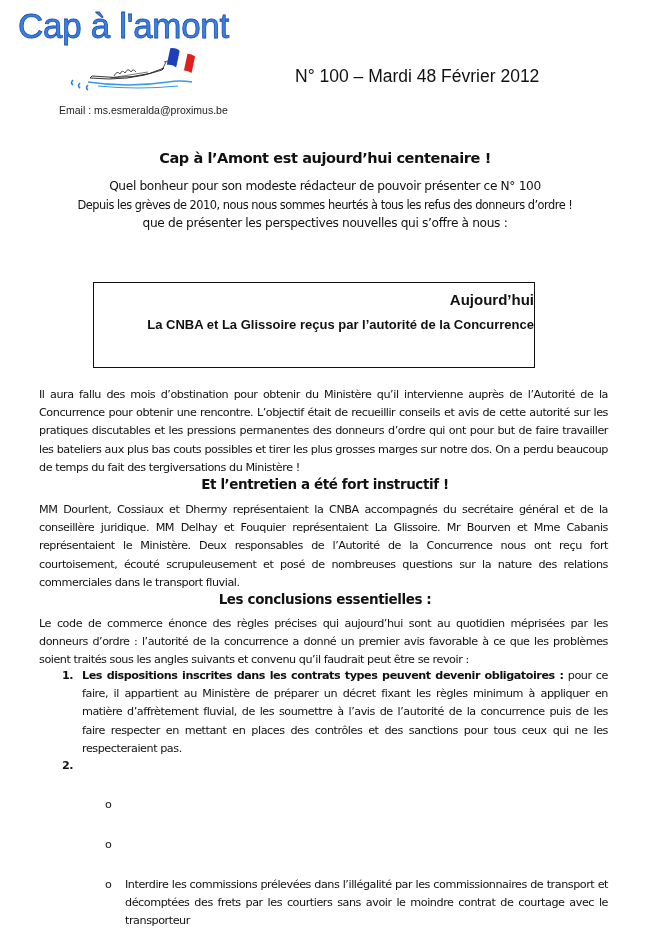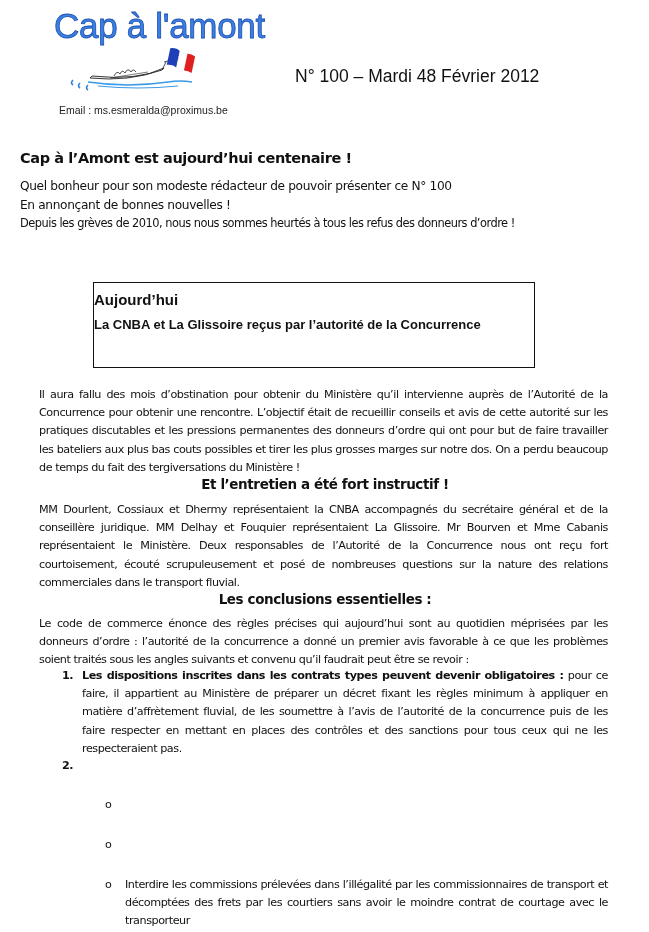--- a/index.html
+++ b/index.html
@@ -3,44 +3,43 @@
 <meta charset="utf-8">
 <style>
   html, body { margin:0; padding:0; background:#ffffff; }
   body { width:649px; height:932px; position:relative; overflow:hidden; color:#111; }
 
   .logo-title {
     position:absolute; left:18px; top:6px;
     font-family: "Liberation Sans", sans-serif;
     font-size:35px; line-height:40px; letter-spacing:-0.3px;
     color:#3a7fe3;
-    margin-left:36px;
     -webkit-text-stroke:0.8px #1f4fae;
   }
   .logo-boat { position:absolute; left:68px; top:48px; width:130px; height:46px; }
   .email {
     position:absolute; left:59px; top:104px;
     font-family: "Liberation Sans", sans-serif; font-size:10.5px; color:#222;
   }
   .issue {
     position:absolute; left:295px; top:66px;
     font-family: "Liberation Sans", sans-serif; font-size:17.5px; color:#111;
   }
 
-  .center-block { position:absolute; left:20px; width:610px; }
+  .center-block { position:absolute; left:20px; width:610px; text-align:center; }
   .headline {
     top:150px; font-family:"DejaVu Sans", sans-serif; font-weight:bold;
     font-size:14.5px; letter-spacing:-0.4px;
   }
   .intro { top:177px; font-family:"DejaVu Sans", sans-serif; font-size:12.2px; line-height:18.5px; letter-spacing:-0.35px; }
   .intro .tight { font-size:11.4px; letter-spacing:-0.5px; }
 
   .box {
     position:absolute; left:93px; top:282px; width:440px; height:84px;
-    border:1px solid #111; text-align:left;
+    border:1px solid #111; text-align:right;
     font-family: "Liberation Sans", sans-serif; font-weight:bold; color:#111;
   }
   .box .b1 { font-size:15px; margin-top:6px; line-height:22px; }
   .box .b2 { font-size:12.5px; margin-top:4px; line-height:18px; }
   .box .b3 { font-size:13px; margin-top:5px; line-height:18px; }
 
   .para {
     position:absolute; left:39px; width:569px;
     font-family:"DejaVu Sans", sans-serif; font-size:11.2px; line-height:18.2px;
     text-align:justify; letter-spacing:-0.45px; color:#111;
@@ -82,22 +81,22 @@
   <path d="M30 38 Q70 42 110 38" stroke="#3a9ae8" stroke-width="1" fill="none"></path>
   <path d="M5 32 q-3 3 0 5 M12 35 q-3 3 0 5 M20 37 q-3 3 0 5" stroke="#2a7fe0" stroke-width="1.6" fill="none"></path>
 </svg>
 
 <div class="email">Email : ms.esmeralda@proximus.be</div>
 <div class="issue">N° 100 – Mardi 48 Février 2012</div>
 
 <div class="center-block headline">Cap à l’Amont est aujourd’hui centenaire !</div>
 <div class="center-block intro">
   <div>Quel bonheur pour son modeste rédacteur de pouvoir présenter ce N° 100</div>
-  <div>En annonçant de bonnes nouvelles !</div>
   <div class="tight">Depuis les grèves de 2010, nous nous sommes heurtés à tous les refus des donneurs d’ordre !</div>
+  <div>que de présenter les perspectives nouvelles qui s’offre à nous :</div>
 </div>
 
 <div class="box">
   <div class="b1">Aujourd’hui</div>
   <div class="b3">La CNBA et La Glissoire reçus par l’autorité de la Concurrence</div>
 </div>
 
 <div class="para" style="top:386px;">Il aura fallu des mois d’obstination pour obtenir du Ministère qu’il intervienne auprès de l’Autorité de la Concurrence pour obtenir une rencontre. L’objectif était de recueillir conseils et avis de cette autorité sur les pratiques discutables et les pressions permanentes des donneurs d’ordre qui ont pour but de faire travailler les bateliers aux plus bas couts possibles et tirer les plus grosses marges sur notre dos. On a perdu beaucoup de temps du fait des tergiversations du Ministère !</div>
 
 <div class="sec-title" style="top:476px;">Et l’entretien a été fort instructif !</div>

